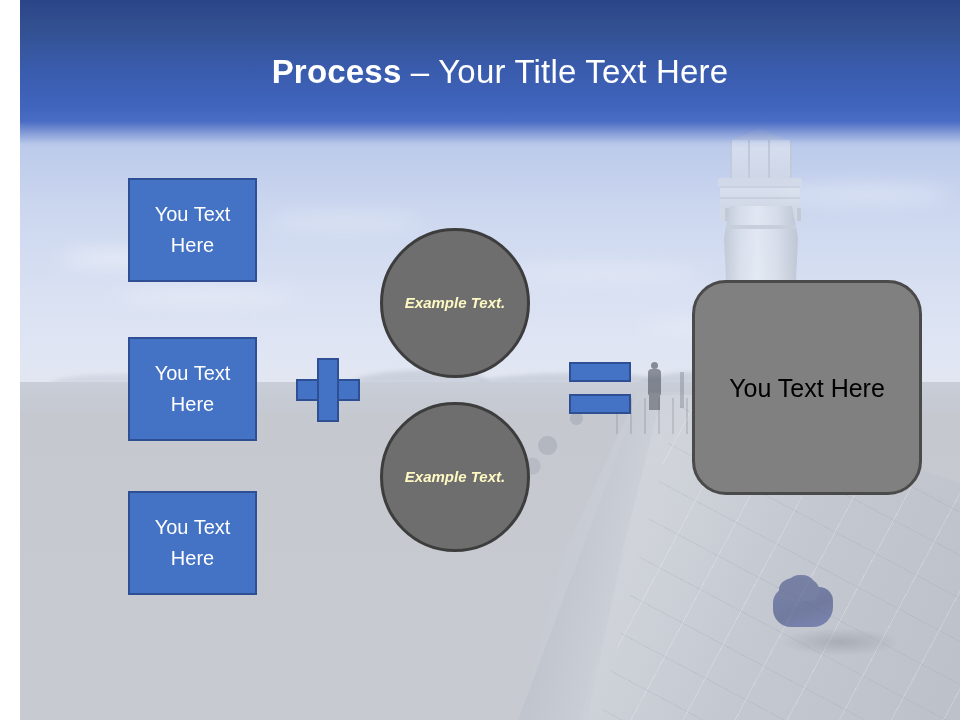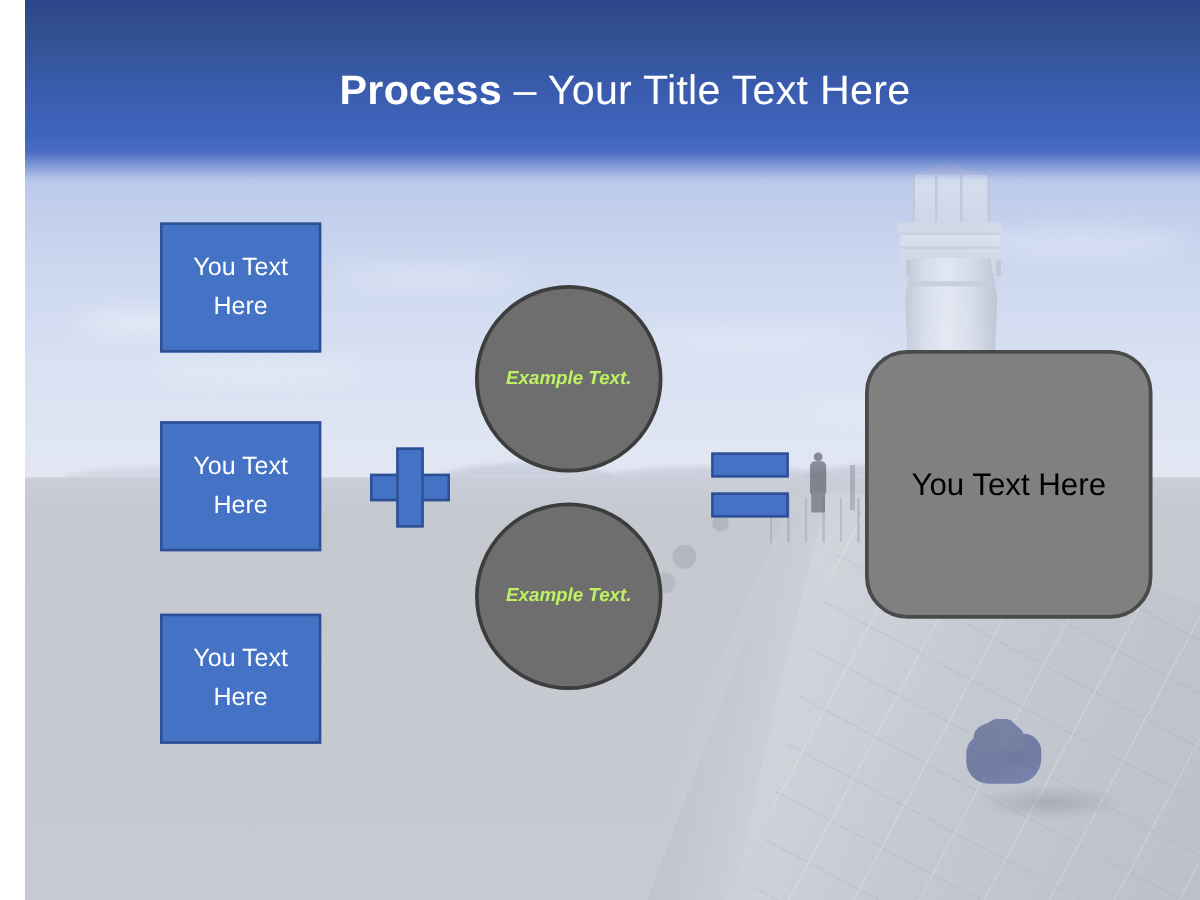--- a/index.html
+++ b/index.html
@@ -311,21 +311,21 @@
     position: absolute;
     width: 150px; height: 150px;
     border-radius: 50%;
     background: #6e6e6e;
     border: 3px solid #3d3d3d;
     box-sizing: border-box;
     display: flex;
     align-items: center;
     justify-content: center;
     text-align: center;
-    color: #bef264;
+    color: #fef9c3;
     font-size: 15px;
     line-height: 24px;
     font-weight: bold;
     font-style: italic;
   }
   .gray-circle.c-top { left: 360px; top: 228px; }
   .gray-circle.c-bot { left: 360px; top: 402px; }
 
   
   .result-box {

